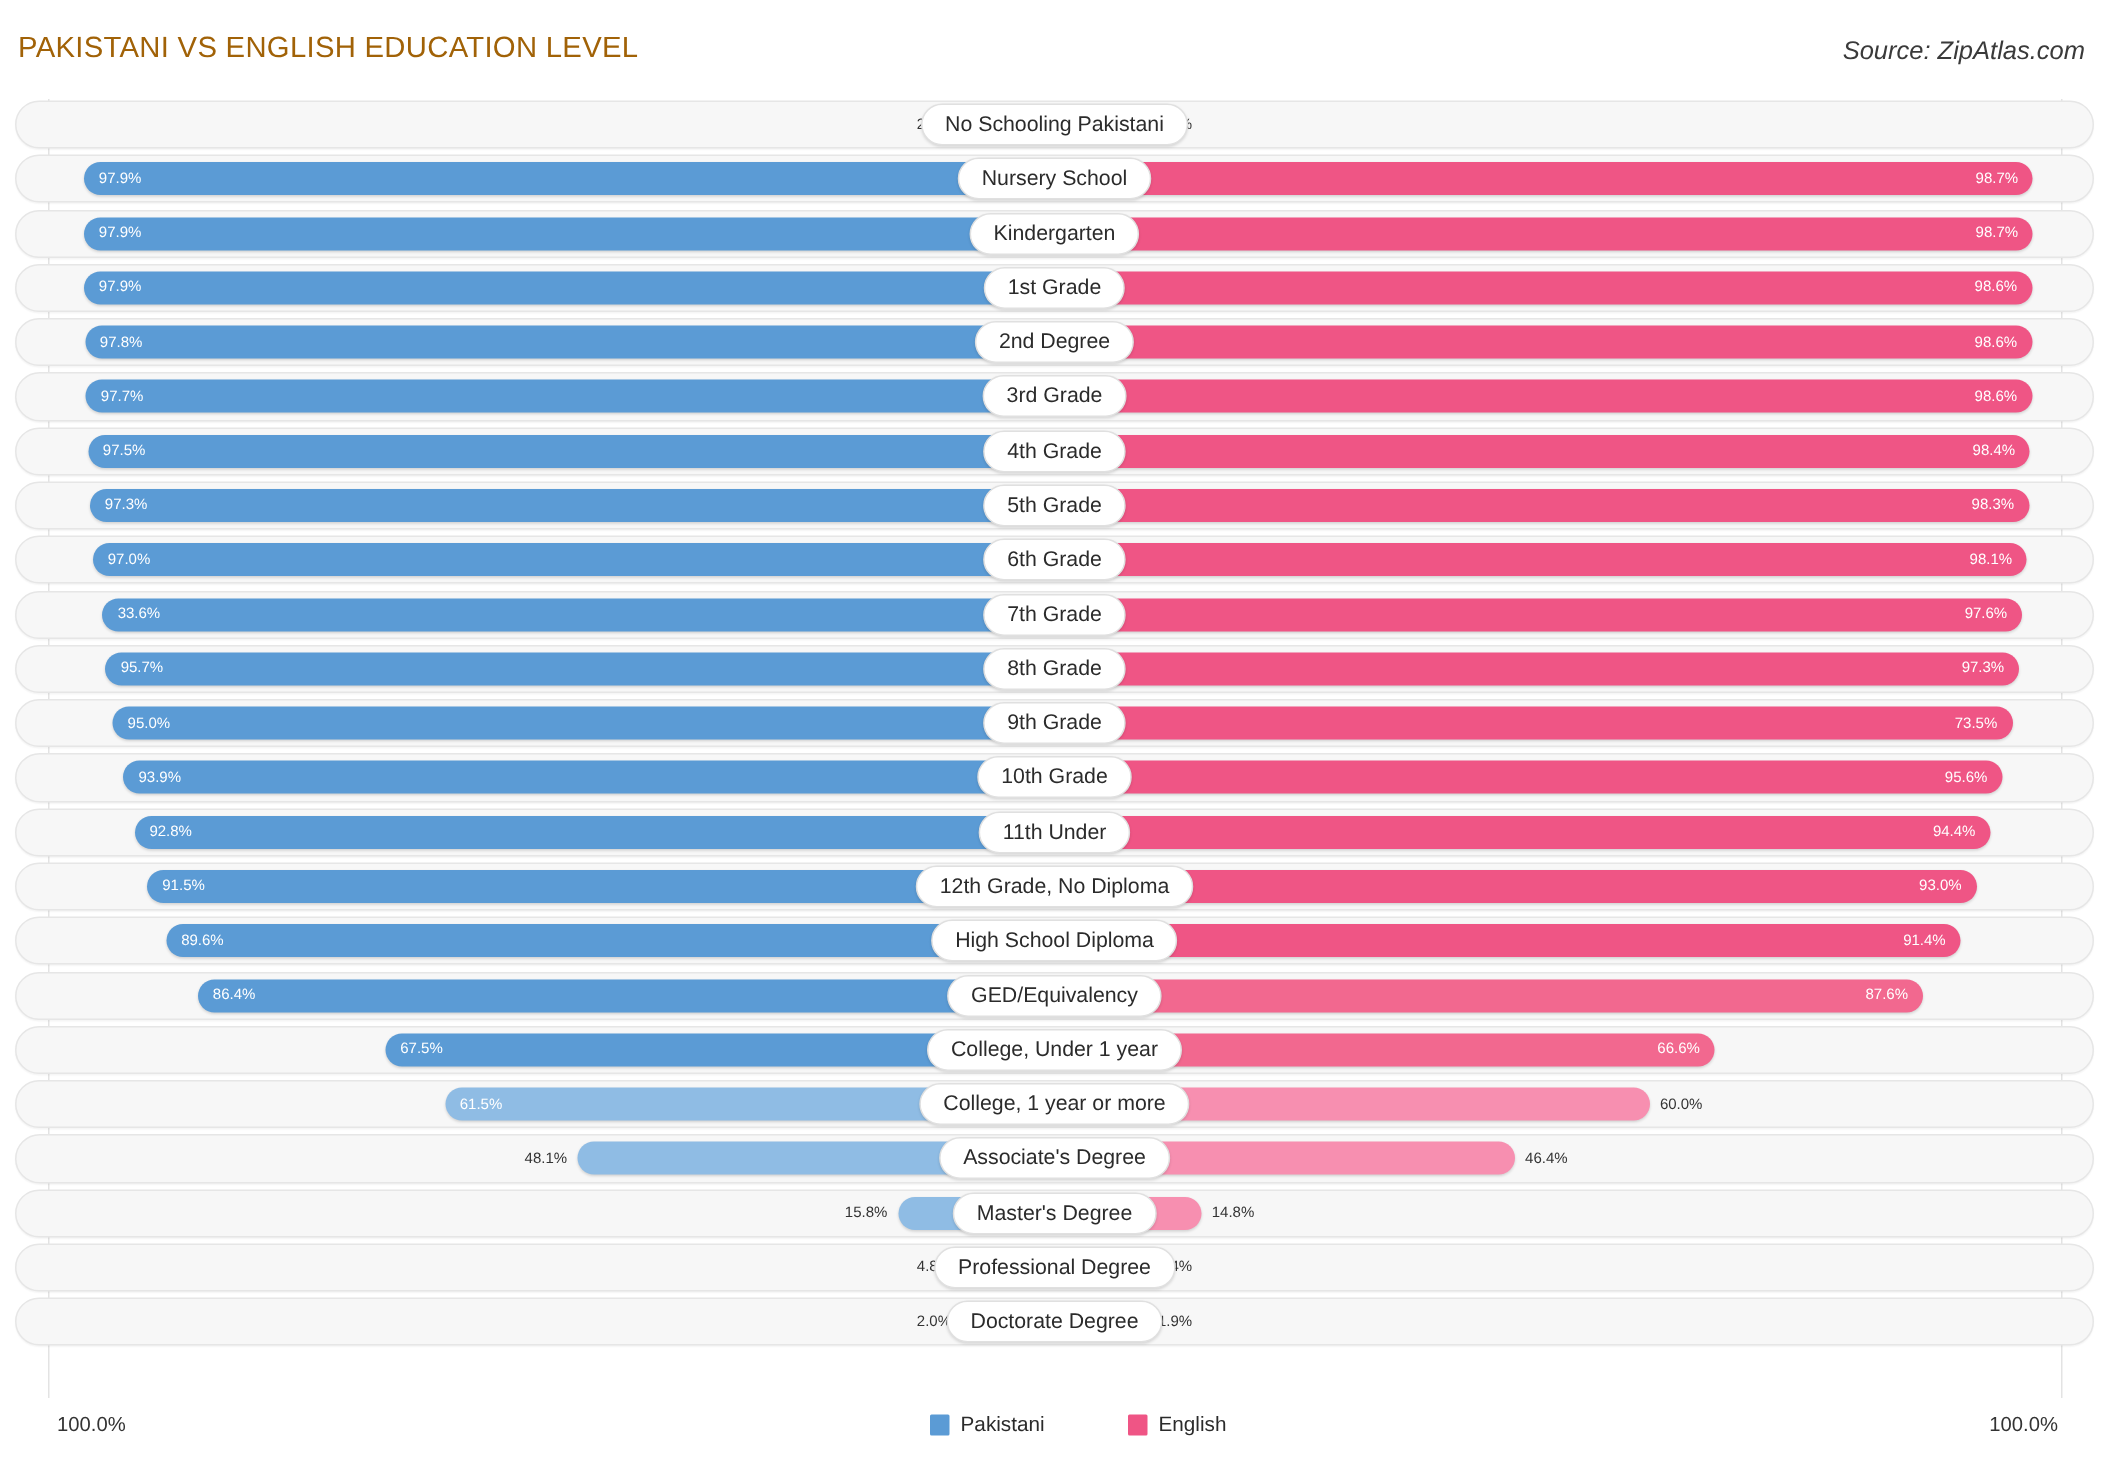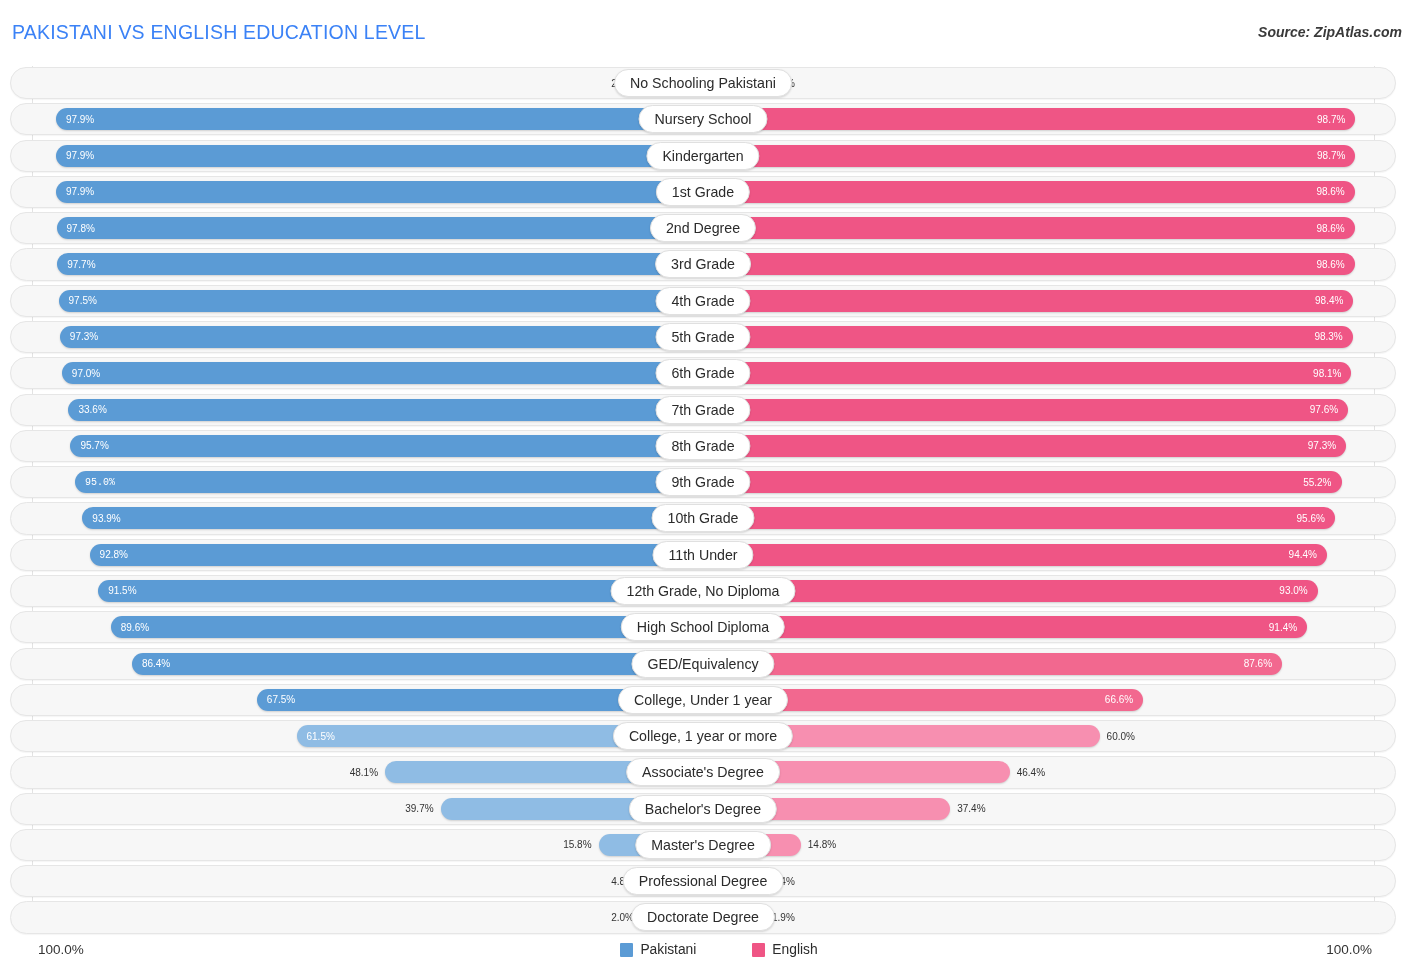--- a/index.html
+++ b/index.html
@@ -12,26 +12,26 @@
   }
   .page { position: relative; width: 1406px; height: 975px; overflow: hidden; }
 
   
   .header {
     position: absolute; top: 0; left: 0; right: 0; height: 62px;
   }
   .title {
     position: absolute; left: 12px; top: 21px;
     font-size: 19.5px; letter-spacing: .2px;
-    color: #3b82f6; font-weight: 400;
+    color: #a16207; font-weight: 400;
     white-space: nowrap;
   }
   .source {
-    position: absolute; right: 4px; top: 24px;
-    font-size: 14px; font-style: italic; font-weight: bold;
+    position: absolute; right: 16px; top: 24px;
+    font-size: 17px; font-style: italic; font-weight: normal;
     color: #3a3a3a; white-space: nowrap;
   }
 
   
   .chart {
     position: absolute; left: 0; top: 66px;
     width: 1406px; height: 866px;
   }
   .gridline {
     position: absolute; top: 0; bottom: 0; width: 1px;
@@ -288,27 +288,27 @@
         <div class="half right">
           <div class="bar pink" style="width: 643.153px;">
             <div class="val inside r">97.3%</div>
           </div>
         </div>
         <div class="label">8th Grade</div>
       </div>
       <div class="row">
         <div class="track"></div>
         <div class="half left">
-          <div class="bar blue" style="width: 627.95px; font-family: Liberation Mono, monospace;">
+          <div class="bar blue" style="width: 627.95px;">
             <div class="val inside l">95.0%</div>
           </div>
         </div>
         <div class="half right">
           <div class="bar pink" style="width: 638.526px;">
-            <div class="val inside r">55.2%</div>
+            <div class="val inside r">73.5%</div>
           </div>
         </div>
         <div class="label">9th Grade</div>
       </div>
       <div class="row">
         <div class="track"></div>
         <div class="half left">
           <div class="bar blue" style="width: 620.679px;">
             <div class="val inside l">93.9%</div>
           </div>
@@ -407,32 +407,20 @@
         <div class="track"></div>
         <div class="half left">
           <div class="bar blue-lt" style="width: 317.941px;"></div>
           <div class="val outside">48.1%</div>
         </div>
         <div class="half right">
           <div class="bar pink-lt" style="width: 306.704px;"></div>
           <div class="val outside">46.4%</div>
         </div>
         <div class="label">Associate's Degree</div>
-      </div>
-      <div class="row">
-        <div class="track"></div>
-        <div class="half left">
-          <div class="bar blue-lt" style="width: 262.417px;"></div>
-          <div class="val outside">39.7%</div>
-        </div>
-        <div class="half right">
-          <div class="bar pink-lt" style="width: 247.214px;"></div>
-          <div class="val outside">37.4%</div>
-        </div>
-        <div class="label">Bachelor's Degree</div>
       </div>
       <div class="row">
         <div class="track"></div>
         <div class="half left">
           <div class="bar blue-lt" style="width: 104.438px;"></div>
           <div class="val outside">15.8%</div>
         </div>
         <div class="half right">
           <div class="bar pink-lt" style="width: 97.828px;"></div>
           <div class="val outside">14.8%</div>

